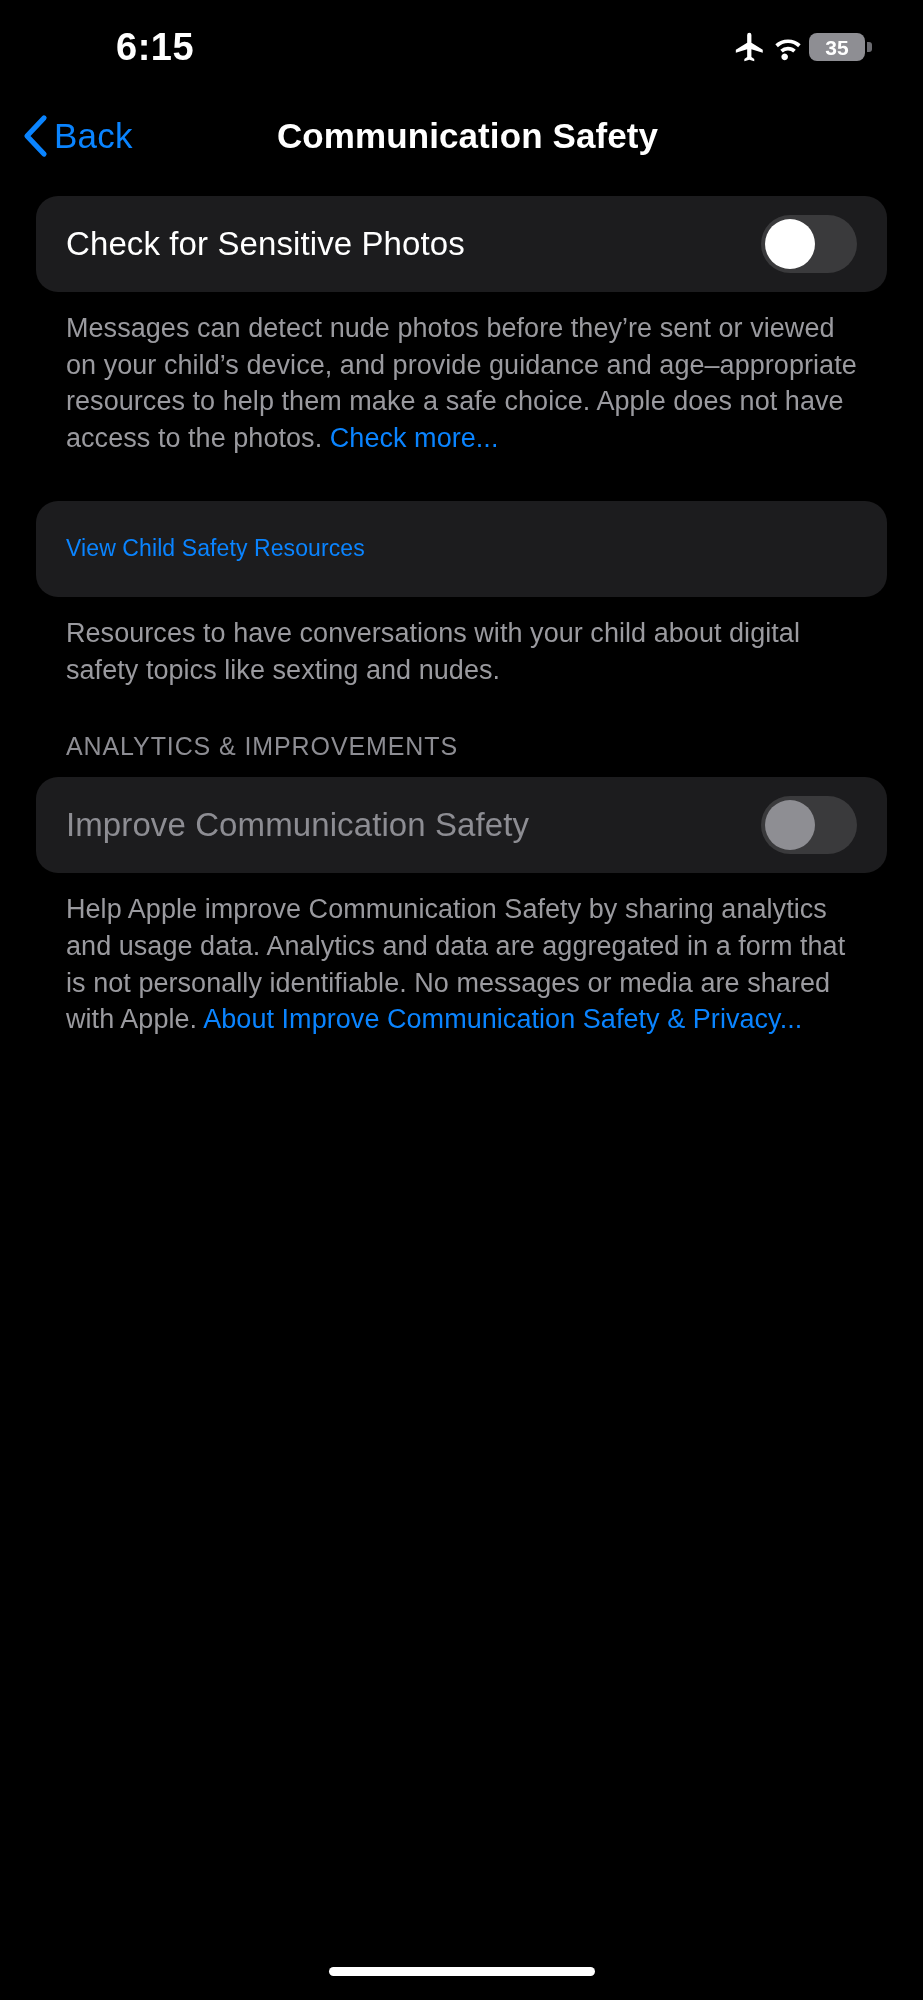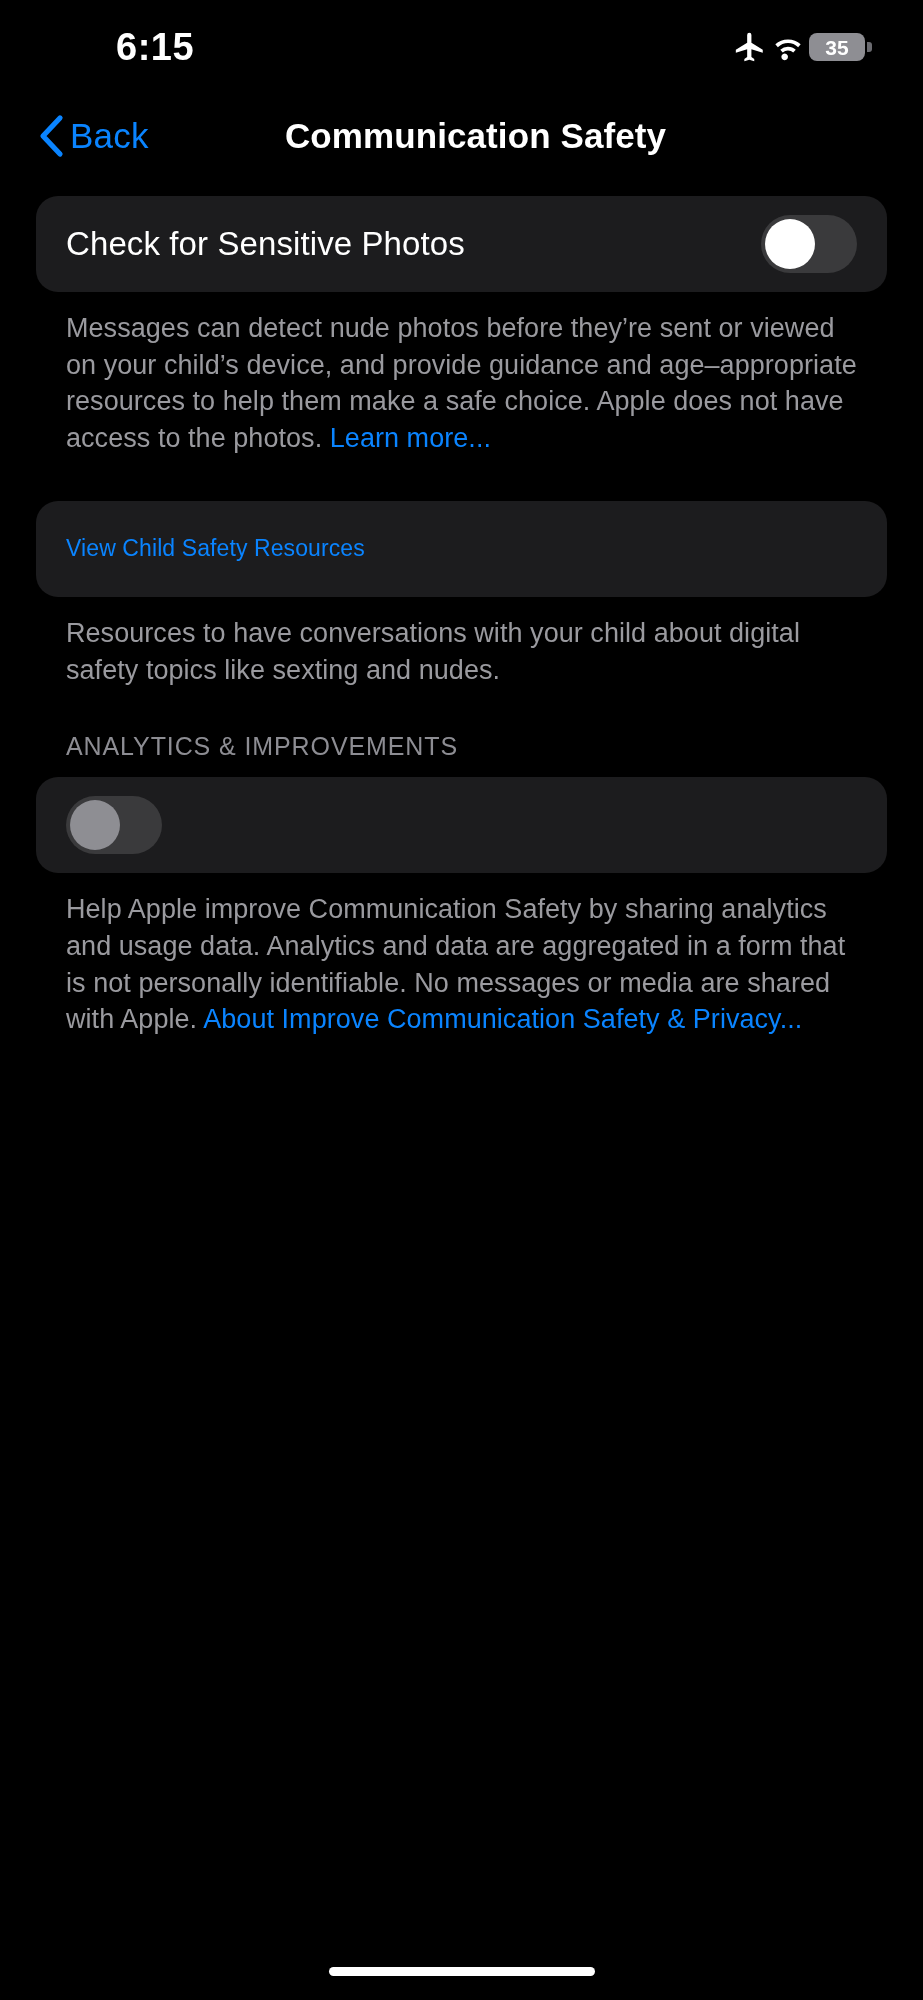--- a/index.html
+++ b/index.html
@@ -70,21 +70,21 @@
     top: 9px;
     width: 5px;
     height: 10px;
     background: #6b6b70;
     border-radius: 0 3px 3px 0;
   }
 
   
   .nav-bar {
     position: absolute;
-    top: 100px; left: 16px; right: 0;
+    top: 100px; left: 0; right: 0;
     height: 72px;
     display: flex;
     align-items: center;
   }
   .nav-back {
     position: absolute;
     left: 22px;
     display: flex;
     align-items: center;
     gap: 6px;
@@ -231,35 +231,36 @@
 
     <div class="card">
       <div class="row">
         <span class="row-label">Check for Sensitive Photos</span>
         <span class="toggle">
           <span class="knob"></span>
         </span>
       </div>
     </div>
     <div class="footnote">
-      <span>Messages can detect nude photos before they’re sent or viewed on your child’s device, and provide guidance and age–appropriate resources to help them make a safe choice. Apple does not have access to the photos. </span><span class="link">Learn more...</span>
+      <span>Messages can detect nude photos before they’re sent or viewed on your child’s device, and provide guidance and age–appropriate resources to help them make a safe choice. Apple does not have access to the photos. </span><span class="link">Check more...</span>
     </div>
 
     <div class="gap-sm"></div>
 
     <div class="card">
       <div class="row">
         <span class="row-link">View Child Safety Resources</span>
       </div>
     </div>
     <div class="footnote">Resources to have conversations with your child about digital safety topics like sexting and nudes.</div>
 
     <div class="section-header with-top">ANALYTICS &amp; IMPROVEMENTS</div>
     <div class="card">
       <div class="row">
+        <span class="row-label dimmed">Improve Communication Safety</span>
         <span class="toggle off-dim">
           <span class="knob"></span>
         </span>
       </div>
     </div>
     <div class="footnote">
       <span>Help Apple improve Communication Safety by sharing analytics and usage data. Analytics and data are aggregated in a form that is not personally identifiable. No messages or media are shared with Apple. </span><span class="link">About Improve Communication Safety &amp; Privacy...</span>
     </div>
 
   </div>

